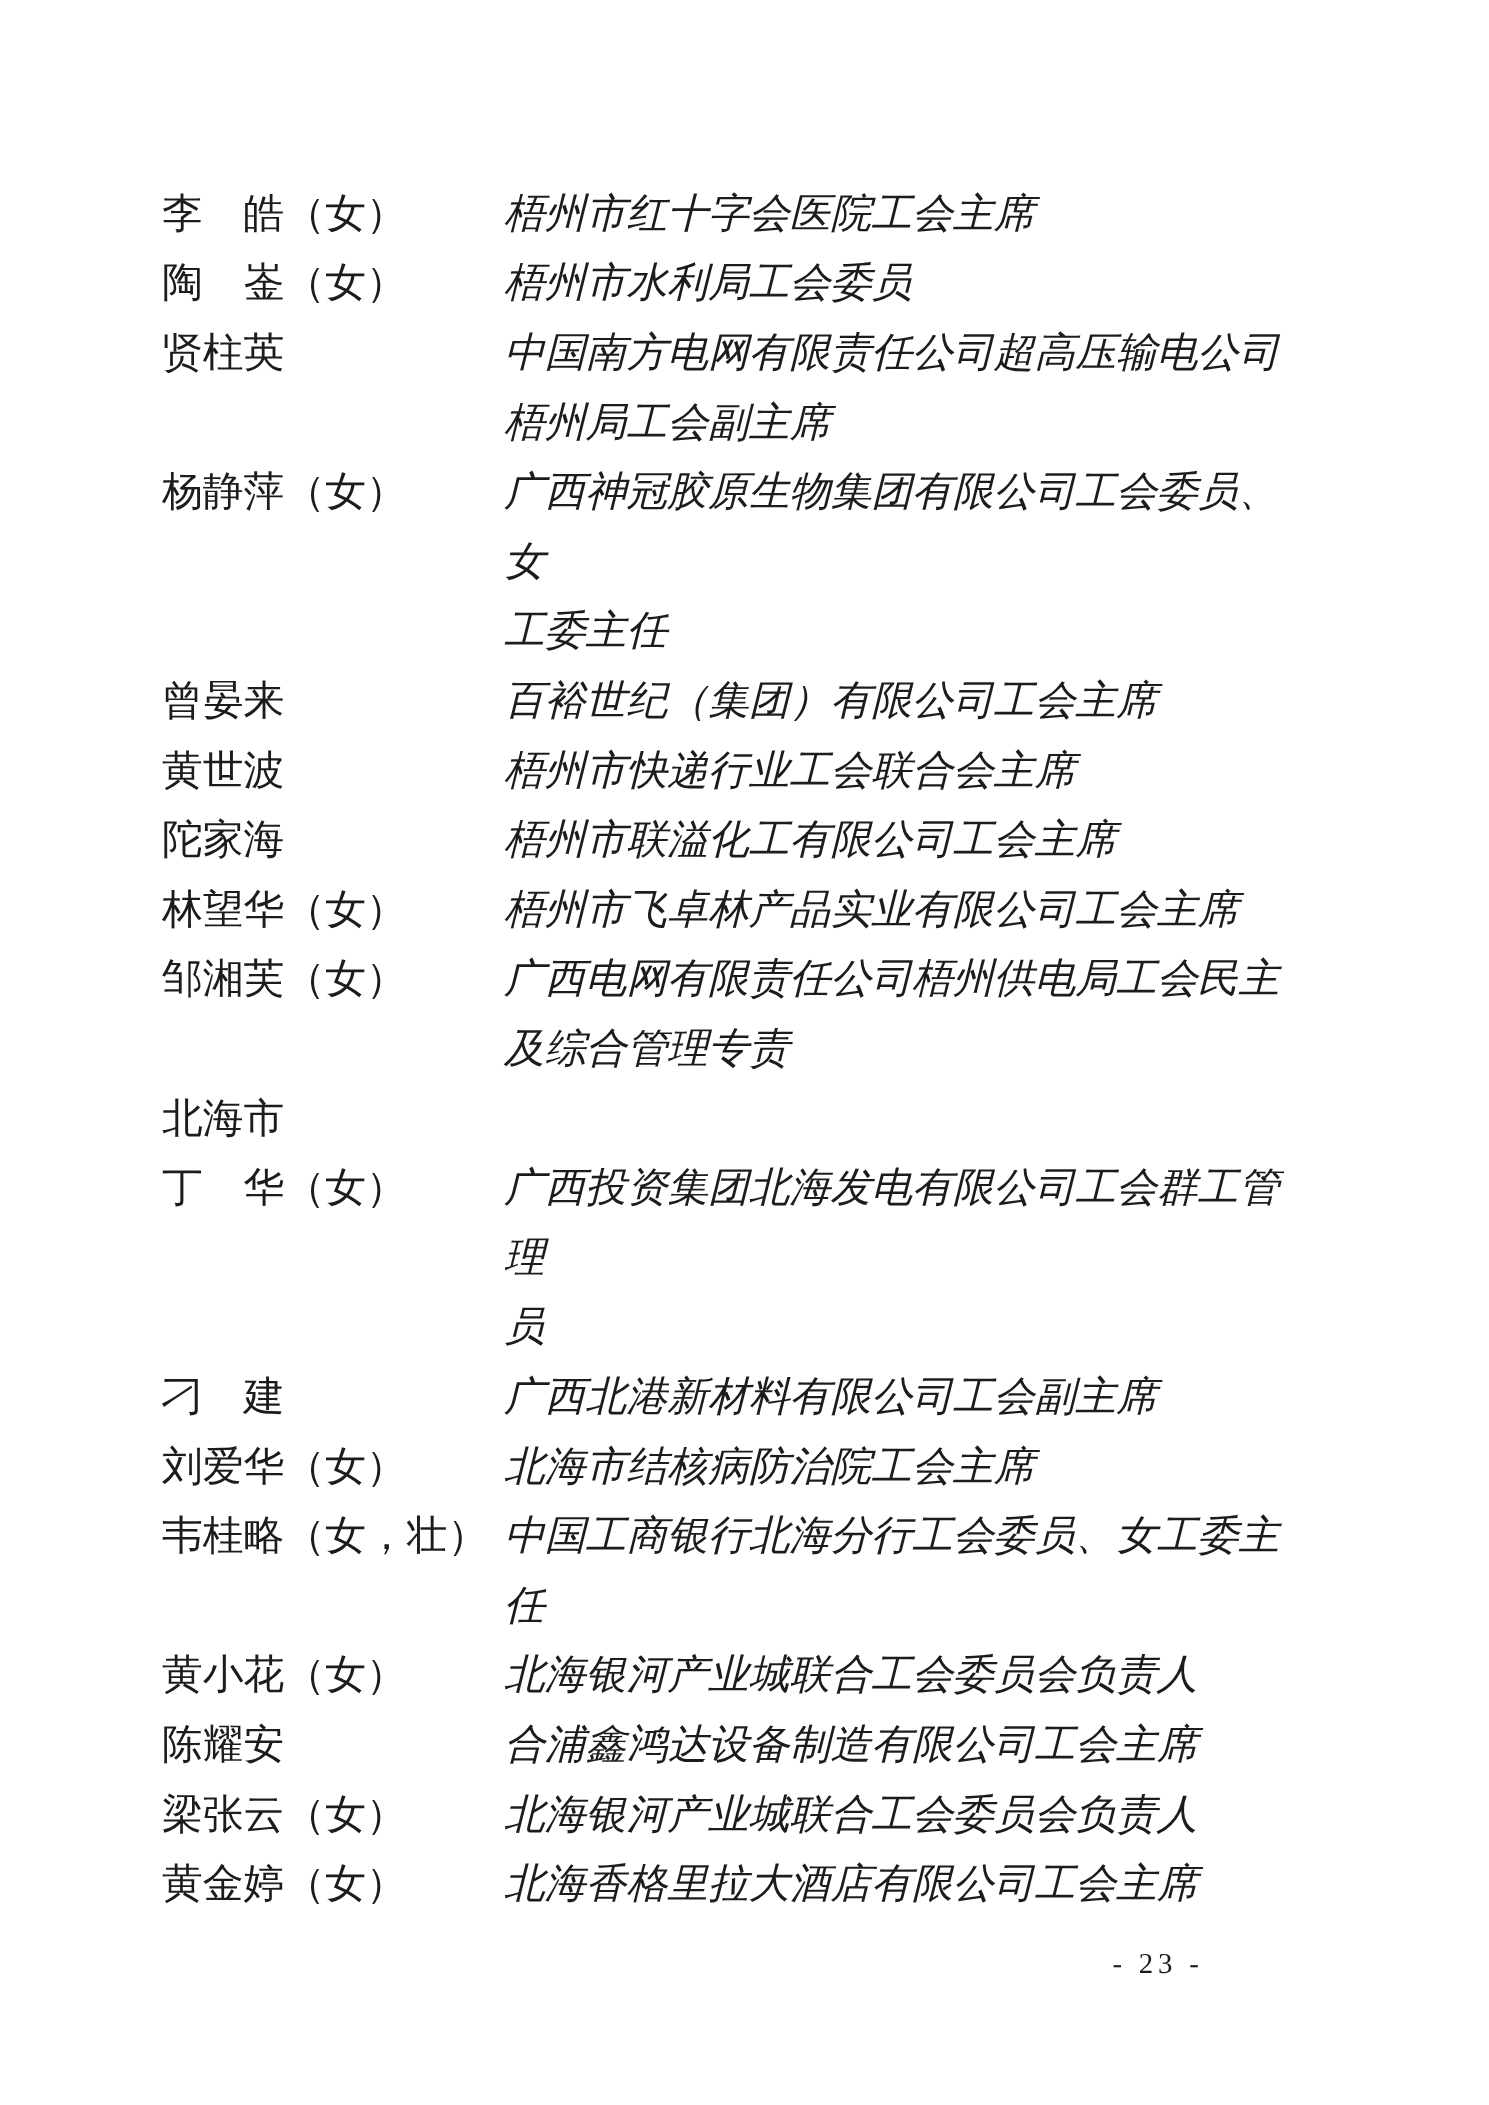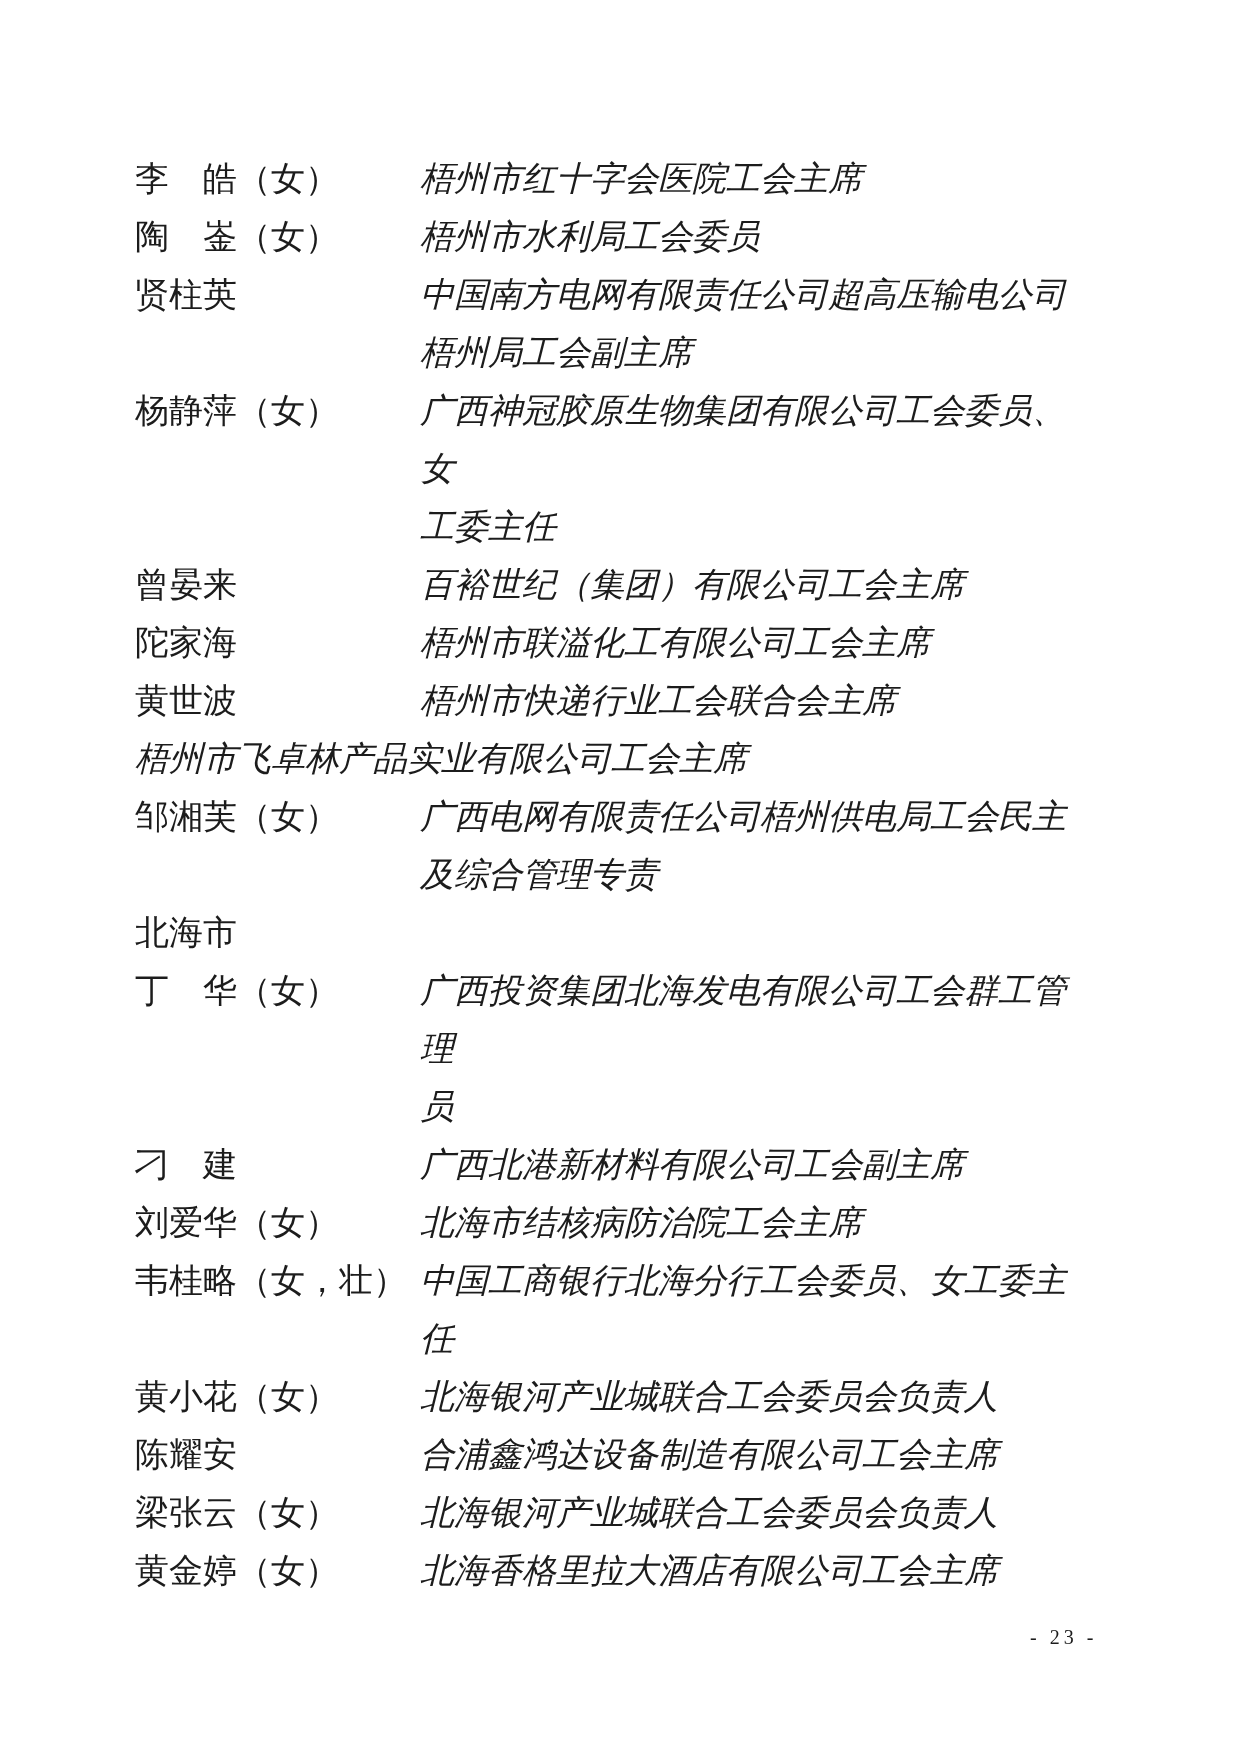--- a/index.html
+++ b/index.html
@@ -39,23 +39,23 @@
   .pos-col {
     flex: 1 1 auto;
     white-space: pre-line;
     font-style: italic;
   }
   .section .section-title {
     white-space: nowrap;
   }
   .page-number {
     position: absolute;
-    left: 1030px;
+    left: 927px;
     top: 1620px;
-    font-size: 20px;
+    font-size: 24px;
     line-height: 34px;
     letter-spacing: 4px;
     color: #1c1c1c;
   }
 </style>
 </head>
 <body>
 
 <div class="page">
   <div class="content" id="entries">
@@ -75,28 +75,29 @@
       <div class="row person">
         <div class="name-col"><span>杨静萍</span><span class="annotation">（女）</span></div>
         <div class="pos-col">广西神冠胶原生物集团有限公司工会委员、女
 工委主任</div>
       </div>
       <div class="row person">
         <div class="name-col"><span>曾晏来</span></div>
         <div class="pos-col">百裕世纪（集团）有限公司工会主席</div>
       </div>
       <div class="row person">
+        <div class="name-col"><span>黄世波</span></div>
+        <div class="pos-col">梧州市快递行业工会联合会主席</div>
+      </div>
+      <div class="row person">
         <div class="name-col"><span>陀家海</span></div>
         <div class="pos-col">梧州市联溢化工有限公司工会主席</div>
       </div>
       <div class="row person">
-        <div class="name-col"><span>黄世波</span></div>
-        <div class="pos-col">梧州市快递行业工会联合会主席</div>
-      </div>
-      <div class="row person">
+        <div class="name-col"><span>林望华</span><span class="annotation">（女）</span></div>
         <div class="pos-col">梧州市飞卓林产品实业有限公司工会主席</div>
       </div>
       <div class="row person">
         <div class="name-col"><span>邹湘芙</span><span class="annotation">（女）</span></div>
         <div class="pos-col">广西电网有限责任公司梧州供电局工会民主
 及综合管理专责</div>
       </div>
       <div class="row section">
         <span class="section-title">北海市</span>
       </div>

